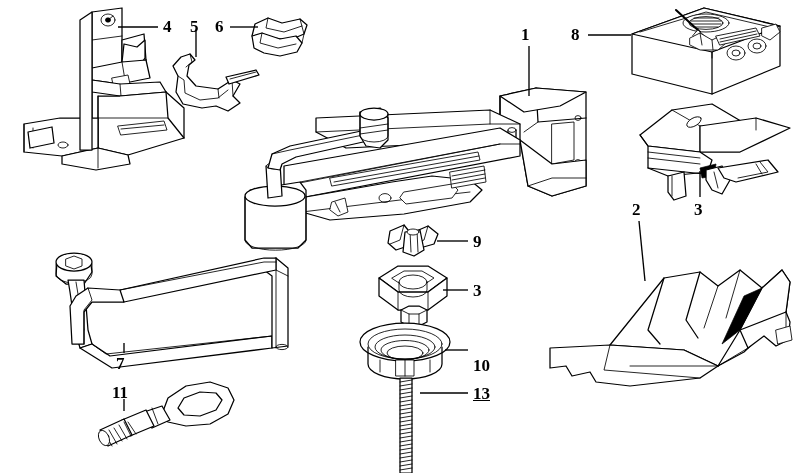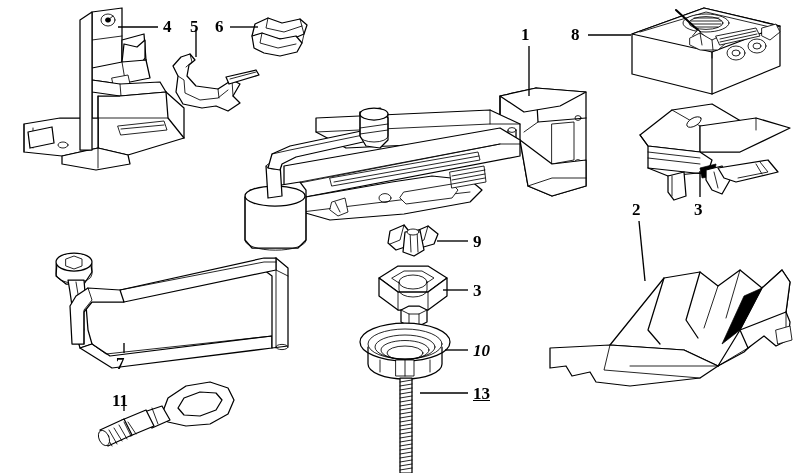--- a/index.html
+++ b/index.html
@@ -401,19 +401,19 @@
   <div id="callout-layer">
       <div class="callout" style="left: 521px; top: 26px;">1</div>
       <div class="callout" style="left: 632px; top: 201px;">2</div>
       <div class="callout" style="left: 694px; top: 201px;">3</div>
       <div class="callout" style="left: 163px; top: 18px;">4</div>
       <div class="callout" style="left: 190px; top: 18px;">5</div>
       <div class="callout" style="left: 215px; top: 18px;">6</div>
       <div class="callout" style="left: 116px; top: 355px;">7</div>
       <div class="callout" style="left: 571px; top: 26px;">8</div>
       <div class="callout" style="left: 473px; top: 233px;">9</div>
-      <div class="callout" style="left: 473px; top: 342px; font-style: italic;">10</div>
-      <div class="callout" style="left: 112px; top: 384px; margin-top: 8px;">11</div>
+      <div class="callout" style="left: 473px; top: 357px;">10</div>
+      <div class="callout" style="left: 112px; top: 384px;">11</div>
       <div class="callout" style="left: 473px; top: 282px;">3</div>
       <div class="callout" style="left: 473px; top: 385px; text-decoration: underline;">13</div>
     </div>
 
 </div>
 
 </body></html>

